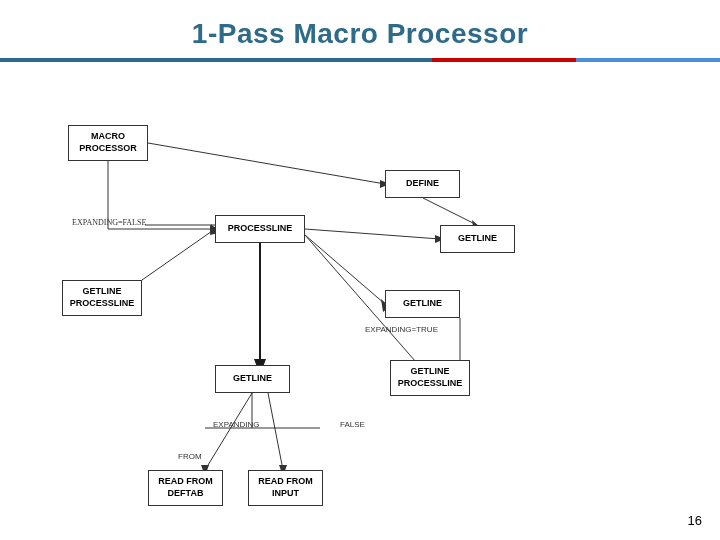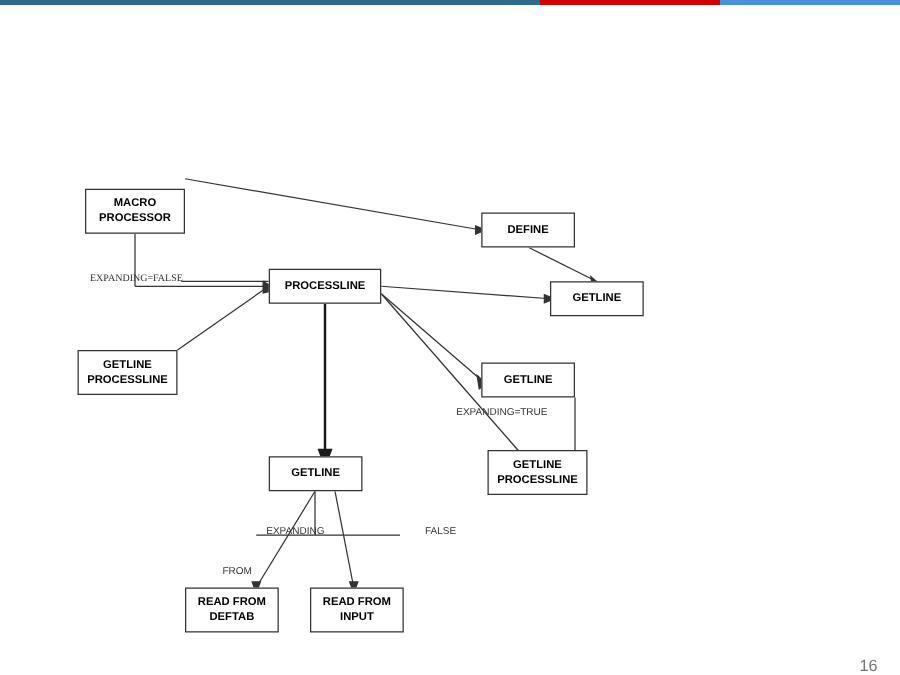--- a/index.html
+++ b/index.html
@@ -52,21 +52,21 @@
       font-weight: bold;
       text-align: center;
       display: flex;
       align-items: center;
       justify-content: center;
       line-height: 1.3;
     }
 
     .box-macro-processor {
       left: 68px; top: 55px;
-      width: 80px; height: 36px; margin-top: 26px;
+      width: 80px; height: 36px;
     }
     .box-processline {
       left: 215px; top: 145px;
       width: 90px; height: 28px;
     }
     .box-getline-processline-left {
       left: 62px; top: 210px;
       width: 80px; height: 36px;
     }
     .box-getline {
@@ -110,30 +110,31 @@
     .arrows-svg {
       position: absolute;
       top: 0; left: 0;
       width: 720px;
       height: 460px;
       pointer-events: none;
     }
 
     .page-number {
       position: absolute;
-      bottom: 0;
+      bottom: 12px;
       right: 18px;
       font-size: 13px;
-      color: #737373;
+      color: #000000;
     }
   </style>
 </head>
 <body>
 
 <div class="slide-container">
+  <div class="title">1-Pass Macro Processor</div>
   <div class="divider"></div>
 
   <div class="diagram-area">
 
     <svg class="arrows-svg">
 
       <line x1="108" y1="91" x2="108" y2="159" stroke="#333" stroke-width="1"></line>
       <line x1="108" y1="159" x2="215" y2="159" stroke="#333" stroke-width="1"></line>
       <polygon points="210,155 220,159 210,163" fill="#333"></polygon>
 

